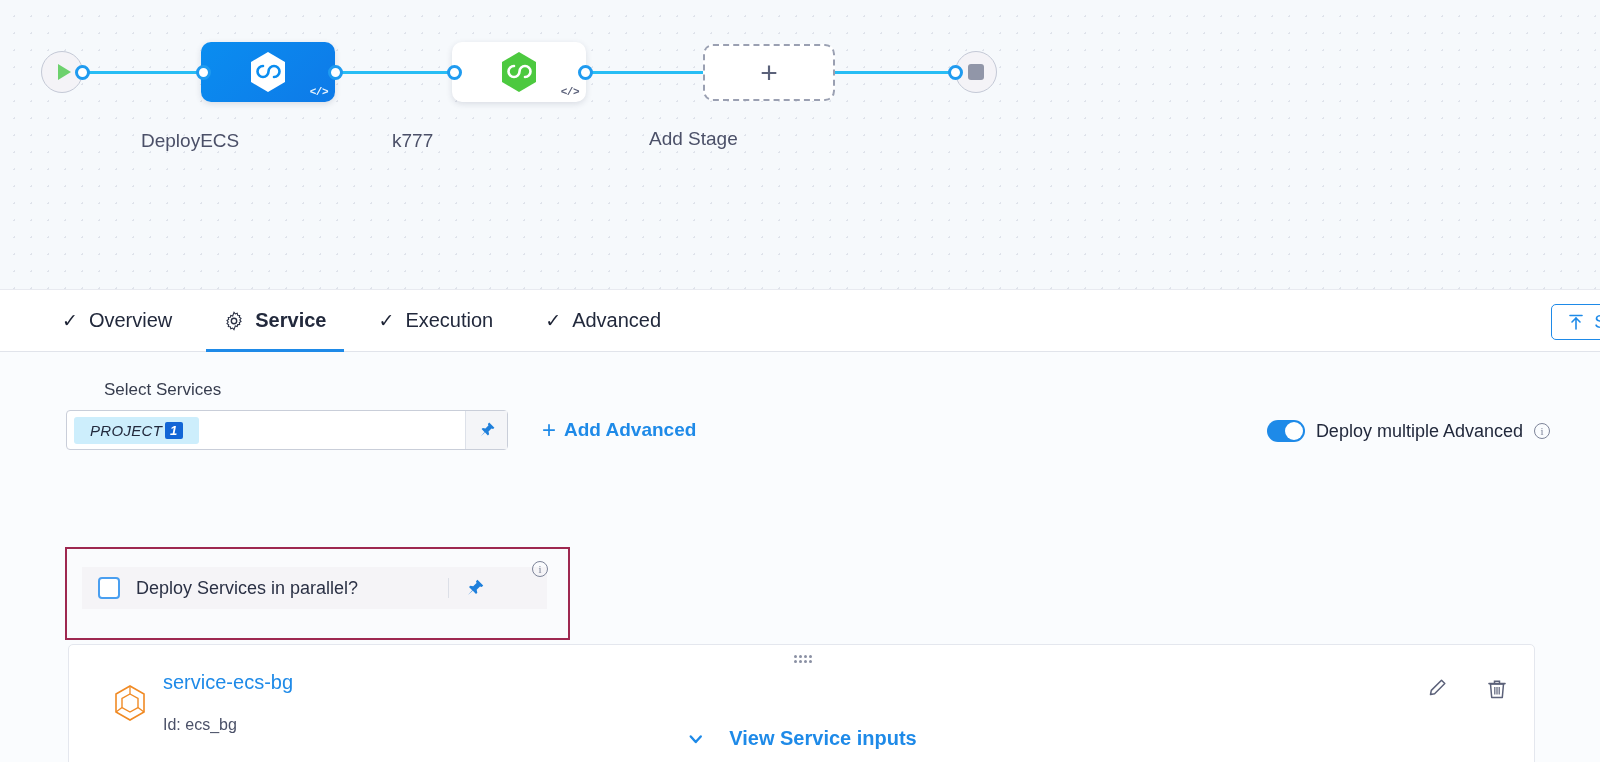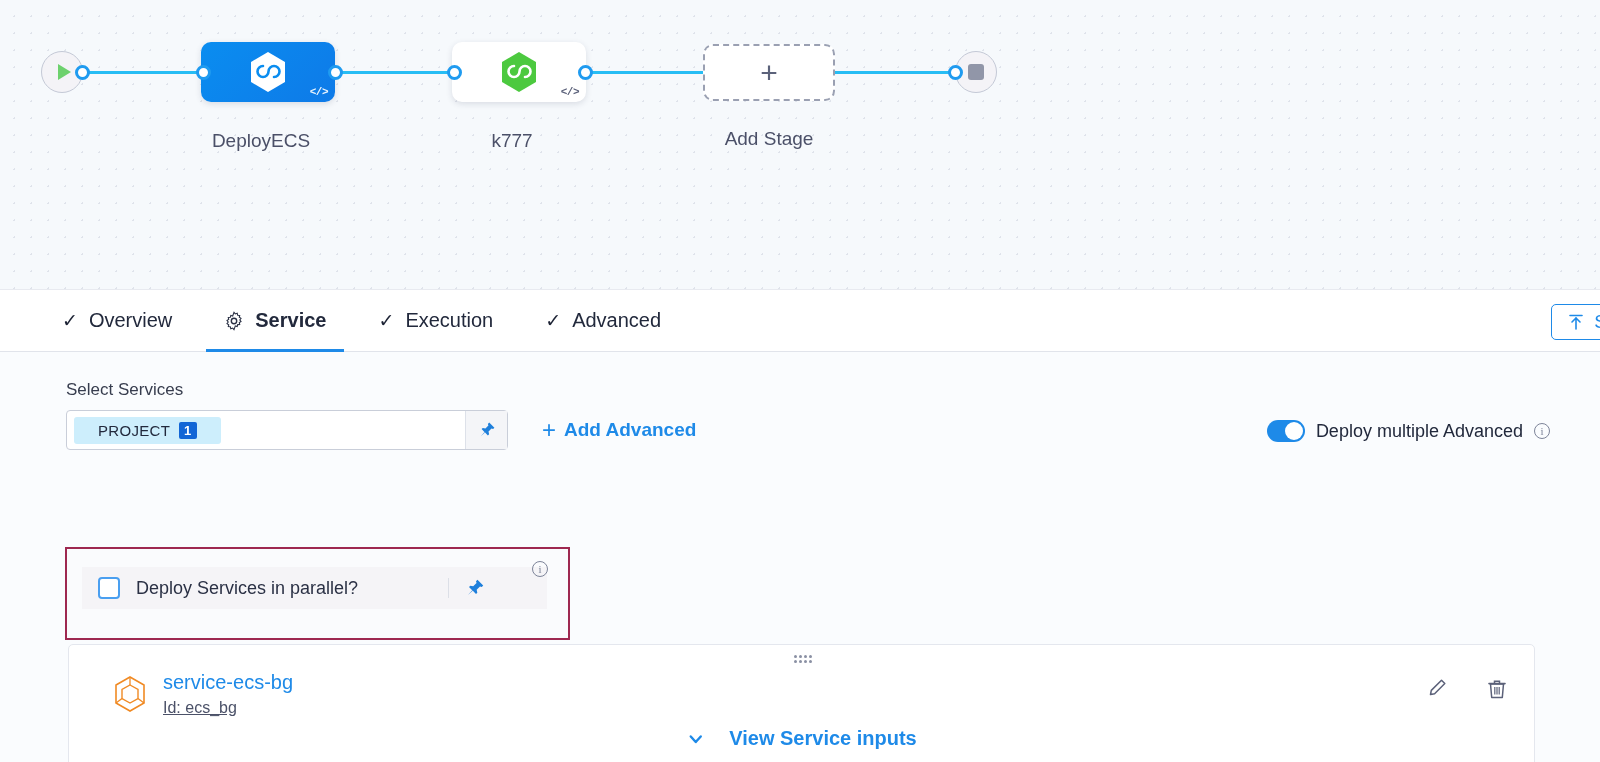--- a/index.html
+++ b/index.html
@@ -91,21 +91,20 @@
     border-radius: 10px;
     border: 2px dashed #9aa0b2;
     background: #ffffff;
     display: flex; align-items: center; justify-content: center;
   }
   .addstage .plus { font-size: 30px; color: #5b627a; font-weight: 300; line-height: 1; }
 
   .node-label {
     position: absolute;
     top: 130px;
-    text-align: center;
     font-size: 19px;
     color: #4b5068;
     width: 240px;
   }
 
   
   .tabbar {
     position: relative;
     height: 62px;
     background: #ffffff;
@@ -151,45 +150,46 @@
   .panel {
     position: relative;
     height: 410px;
     background: #fafcfe;
     padding: 28px 0 0 0;
   }
 
   .section-label {
     font-size: 17px;
     color: #373d4e;
-    margin-left: 66px;
+    margin-left: 104px;
     margin-bottom: 10px;
   }
 
   .row1 { display: flex; align-items: center; margin-left: 66px; }
 
   .services-field {
     width: 442px; height: 40px;
     background: #ffffff;
     border: 1px solid #c9ced9;
     border-radius: 4px;
     display: flex; align-items: center;
     position: relative;
   }
   .chip {
     margin-left: 7px;
     height: 27px;
     background: #cdeefc;
     border-radius: 3px;
     display: flex; align-items: center;
-    padding: 0 24px;
-    gap: 9px;
+    padding: 0 16px;
+    gap: 3px;
     font-size: 15px;
     color: #22293c;
     letter-spacing: .3px;
+    font-style: italic;
   }
   .chip .count {
     background: #1266d6;
     color: #ffffff;
     border-radius: 2px;
     font-size: 13px;
     padding: 1px 5px;
     font-weight: bold;
   }
   .pin-cell {
@@ -292,21 +292,21 @@
     width: 16px; height: 10px;
     display: grid;
     grid-template-columns: repeat(4, 3px);
     grid-template-rows: repeat(2, 3px);
     gap: 2px;
   }
   .drag-dots i { background: #8a90a3; border-radius: 50%; display: block; }
 
   .svc-main { position: absolute; left: 44px; top: 26px; display: flex; gap: 16px; align-items: center; }
   .svc-name { color: #1e8ae8; font-size: 20px; cursor: pointer; }
-  .svc-id { color: #4b5168; font-size: 16px; margin-top: 5px; text-decoration: underline; }
+  .svc-id { color: #4b5168; font-size: 16px; margin-top: 22px; }
 
   .svc-actions {
     position: absolute; right: 26px; top: 32px;
     display: flex; gap: 38px; align-items: center;
   }
   .act-icon { width: 22px; height: 24px; cursor: pointer; }
 
   .view-inputs {
     position: absolute; left: 50%; top: 82px;
     transform: translateX(-50%);

